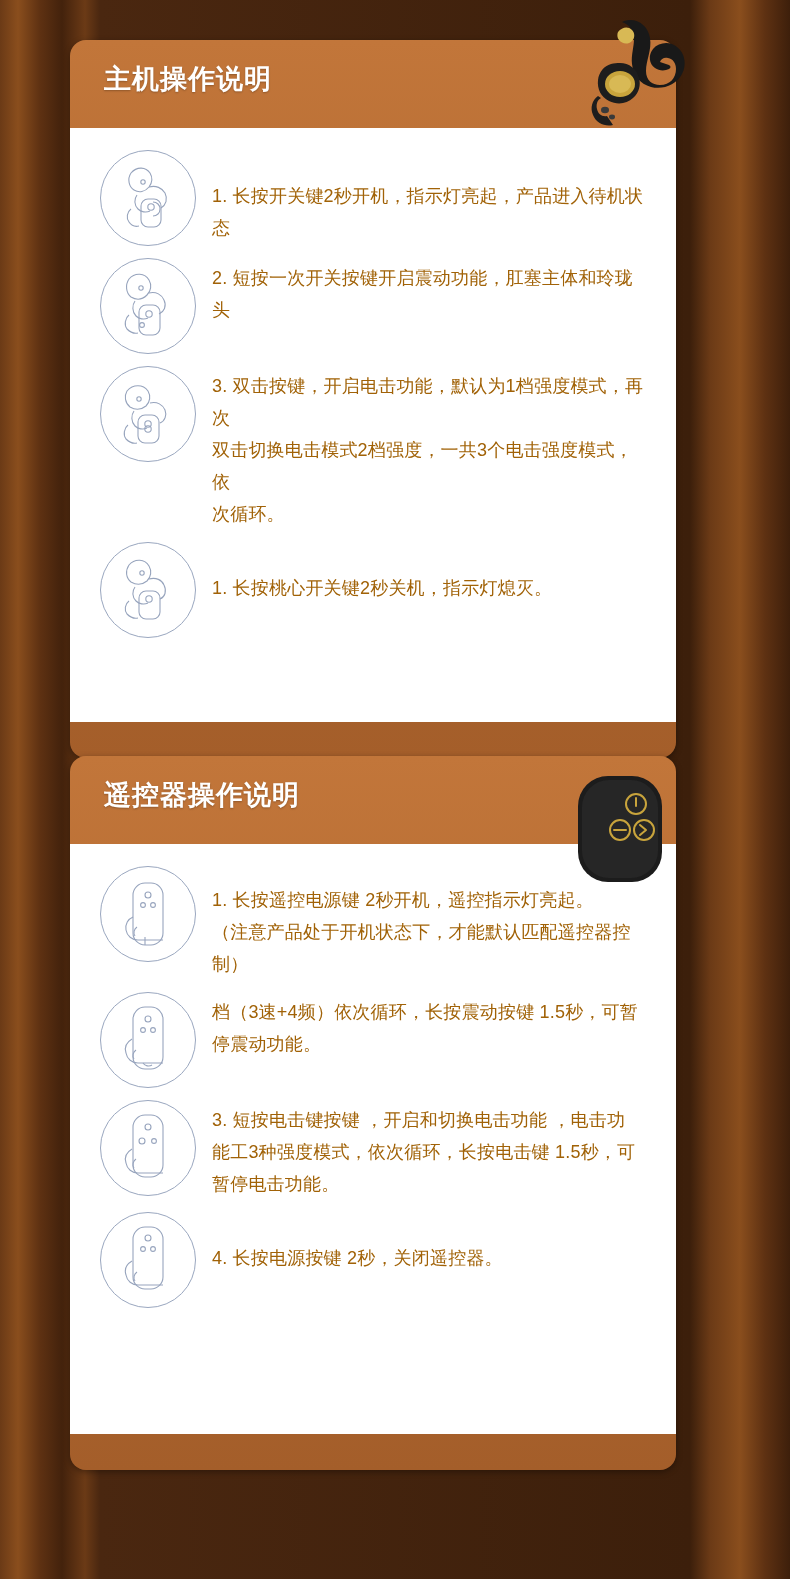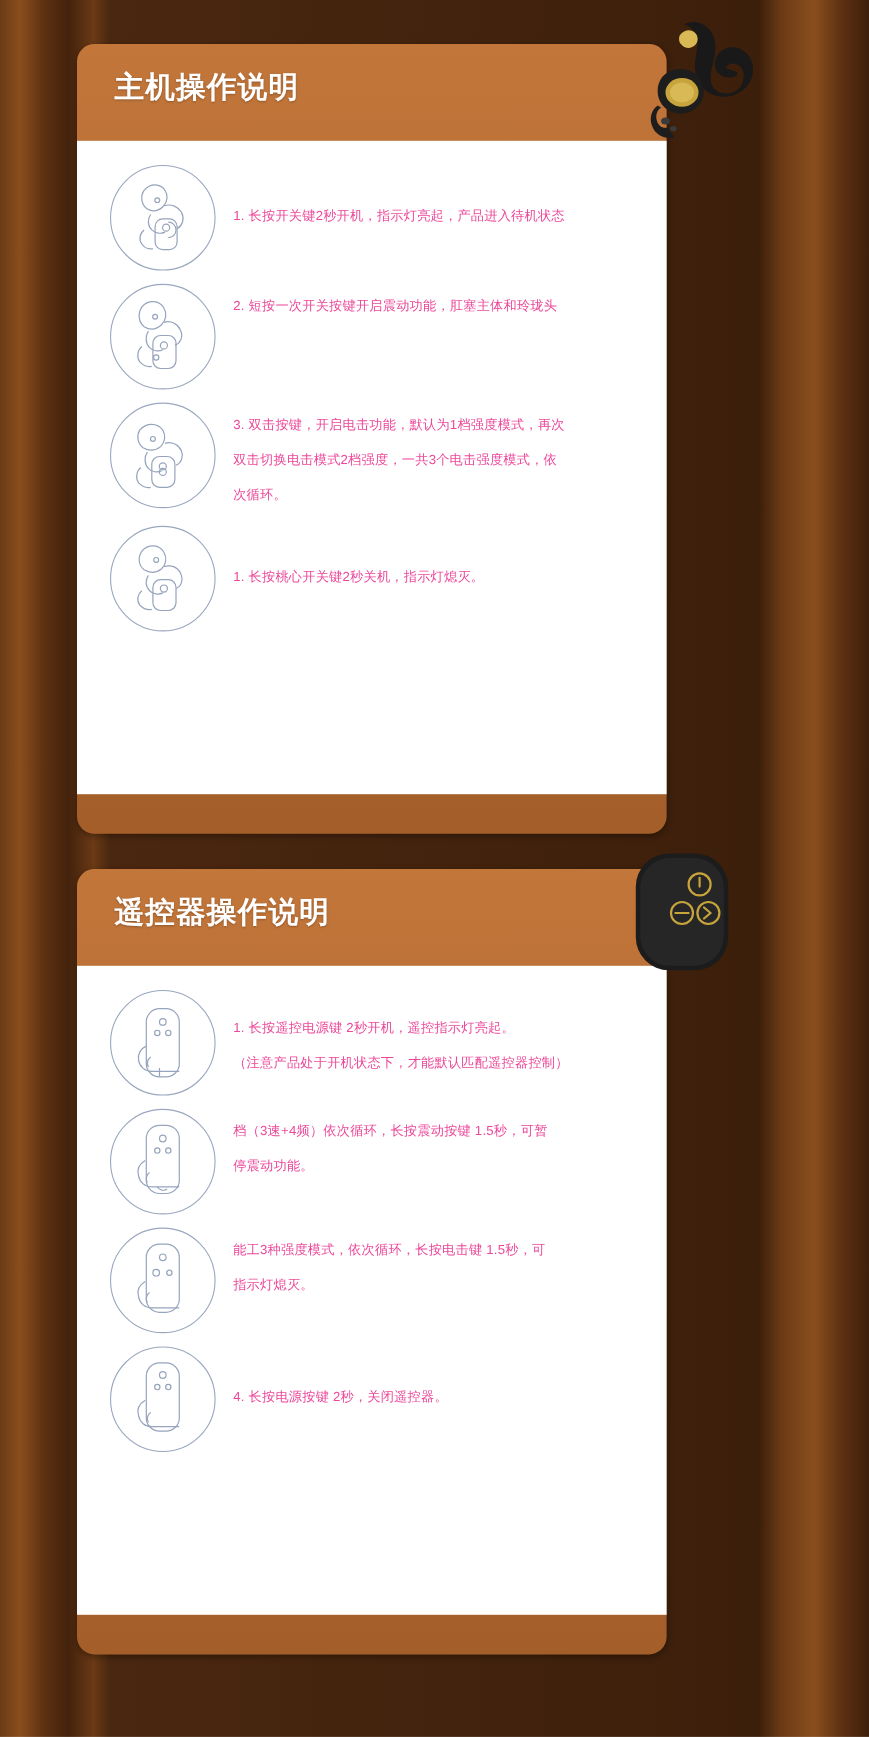--- a/index.html
+++ b/index.html
@@ -19,27 +19,27 @@
   .page {
     position: relative;
     width: 790px;
     height: 1579px;
   }
 
   
   .panel {
     position: absolute;
     left: 70px;
-    width: 536px;
+    width: 606px;
     border-radius: 16px;
     background: linear-gradient(180deg, #c2763a 0%, #b0672f 55%, #a45e2a 100%);
     box-shadow: 0 2px 6px rgba(0,0,0,.35);
   }
   .panel-host { top: 40px; height: 718px; }
-  .panel-remote { top: 790px; height: 714px; }
+  .panel-remote { top: 756px; height: 714px; }
 
   .panel-head {
     height: 78px;
     display: flex;
     align-items: center;
     padding-left: 34px;
     box-sizing: border-box;
   }
   .panel-title {
     color: #ffffff;
@@ -73,23 +73,23 @@
     border-radius: 50%;
     border: 1px solid #9aa7bf;
     box-sizing: border-box;
     margin: 4px 16px 0 8px;
     position: relative;
     overflow: hidden;
     background: #fff;
   }
   .step-text {
     flex: 1 1 auto;
-    font-size: 12px;
+    font-size: 18px;
     line-height: 32px;
-    color: #ec4899;
+    color: #a16207;
     padding-top: 4px;
     letter-spacing: .2px;
   }
   .step-text .ln { display: block; }
 
   
   .step.one-line .step-text { padding-top: 34px; }
   .step.two-line .step-text { padding-top: 22px; }
   .step.three-line .step-text { padding-top: 8px; }
 
@@ -268,22 +268,23 @@
               <rect x="32" y="14" width="30" height="62" rx="12"></rect>
               <circle cx="47" cy="26" r="3"></circle>
               <circle cx="41" cy="40" r="3"></circle>
               <circle cx="53" cy="40" r="2.4"></circle>
               <path d="M31 48c-5 3-8 8-6 14 1 6 6 10 12 10h25"></path>
               <path d="M35 58c-3 2-4 6-2 9"></path>
             </g>
           </svg>
         </div>
         <div class="step-text">
+          <span class="ln">3. 短按电击键按键   ，开启和切换电击功能   ，电击功</span>
           <span class="ln">能工3种强度模式，依次循环，长按电击键   1.5秒，可</span>
-          <span class="ln">指示灯熄灭。</span>
+          <span class="ln">暂停电击功能。</span>
         </div>
       </div>
 
       <div class="step one-line">
         <div class="step-icon">
           <svg class="prod-svg" width="94" height="94" viewBox="0 0 94 94">
             <g fill="none" stroke="#97a4bd" stroke-width="1.1">
               <rect x="32" y="14" width="30" height="62" rx="12"></rect>
               <circle cx="47" cy="25" r="3"></circle>
               <circle cx="42" cy="36" r="2.4"></circle>

